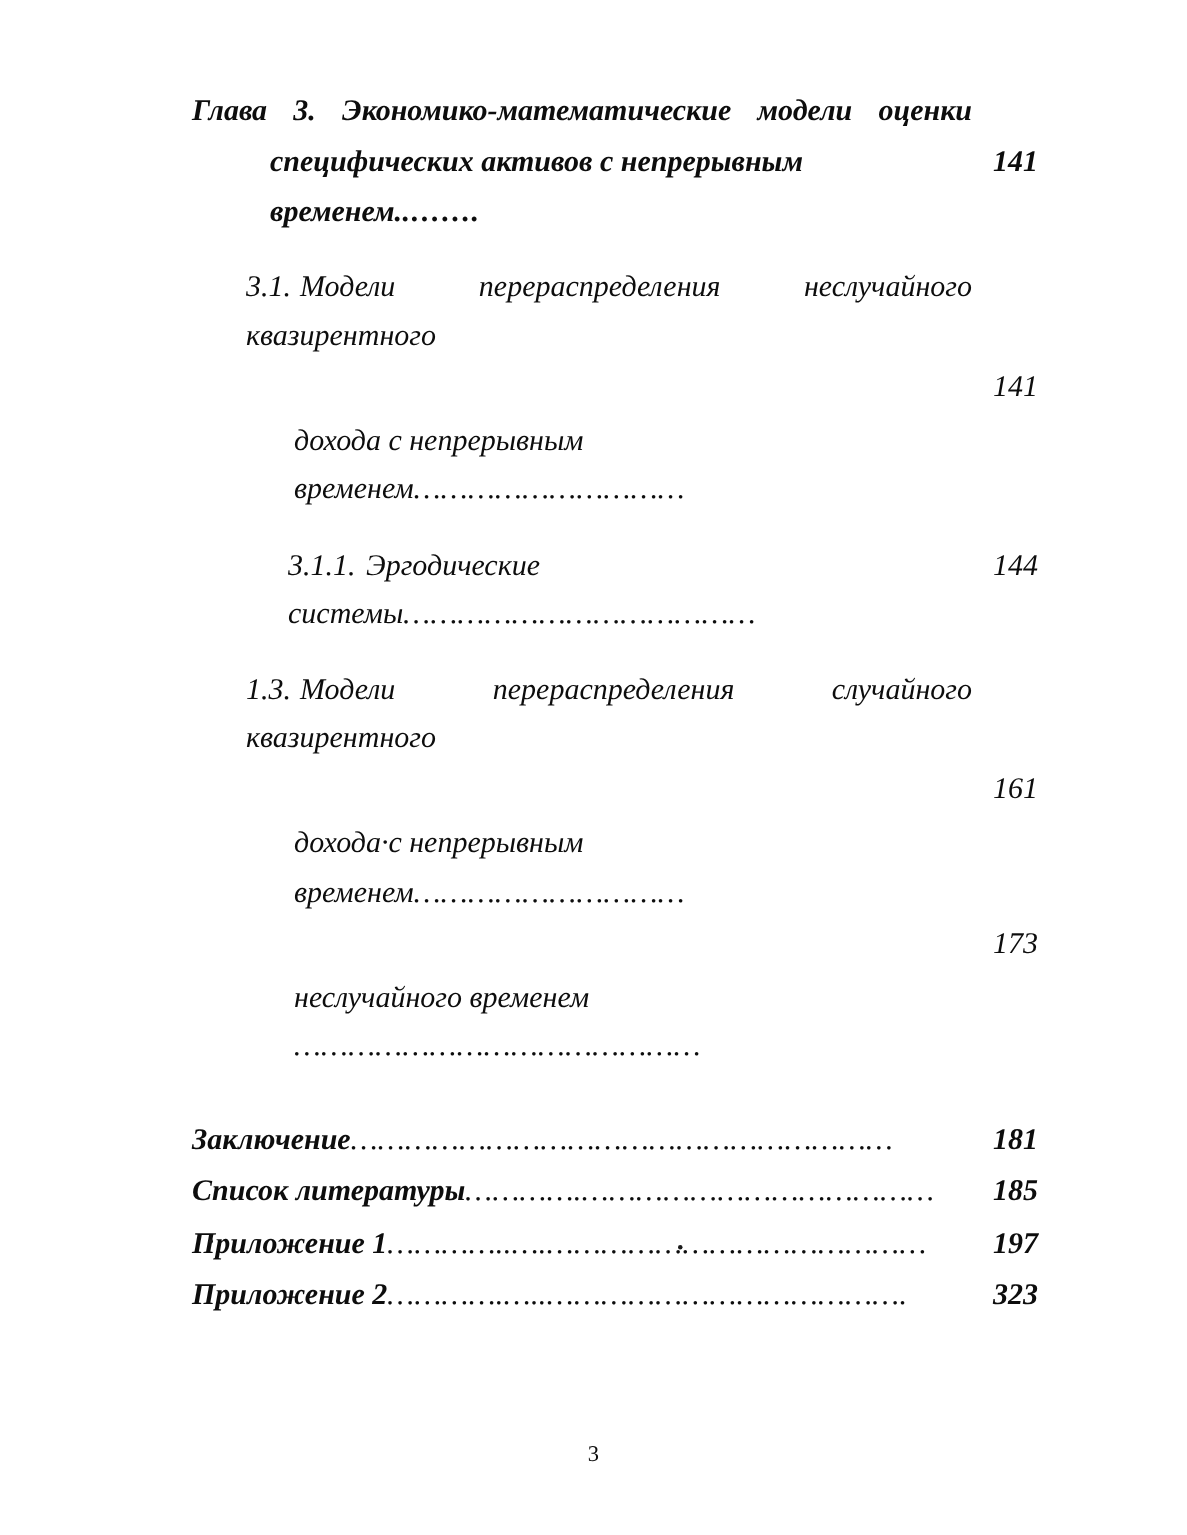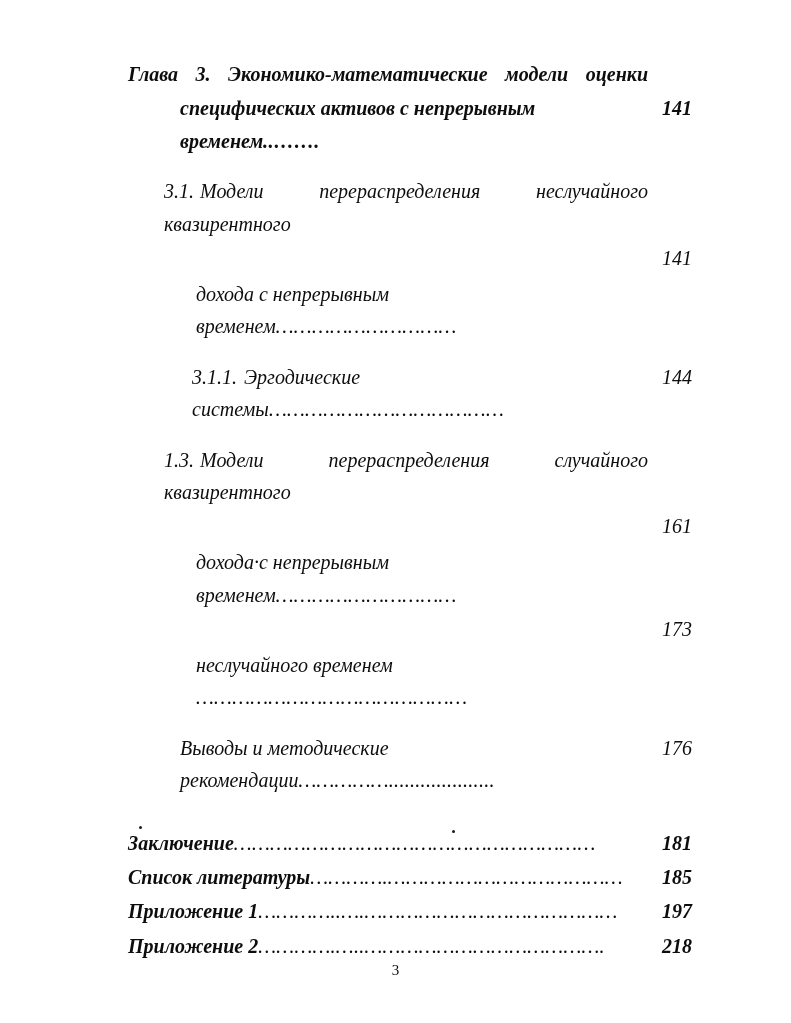--- a/index.html
+++ b/index.html
@@ -165,26 +165,20 @@
     </div>
 
     <div class="row gap-sm">
       <div class="body indent-2b">
         <span>неслучайного временем</span>
         <span class="leaders">………………………………………</span>
       </div>
       <div class="page-num">173</div>
     </div>
 
-    <div class="row gap-md">
-      <div class="body indent-concl">
-        <span>Выводы и методические рекомендации</span><span class="leaders">……………....................</span>
-      </div>
-      <div class="page-num">176</div>
-    </div>
 
     <div class="row gap-lg">
       <div class="body flexline">
         <span class="lab bold">Заключение</span>
           <span class="fill leaders">……………………………………………………</span>
       </div>
       <div class="page-num bold">181</div>
     </div>
 
     <div class="row gap-sm">
@@ -201,21 +195,21 @@
           <span class="fill leaders">…………..….……………………………………</span>
       </div>
       <div class="page-num bold">197</div>
     </div>
 
     <div class="row gap-sm">
       <div class="body flexline">
         <span class="lab bold">Приложение 2</span>
           <span class="fill leaders">………….…..………………………………….</span>
       </div>
-      <div class="page-num bold">218</div>
+      <div class="page-num bold">323</div>
     </div>
 
   </div>
 
   <span class="dot-mark dot-a"></span>
   <span class="dot-mark dot-b"></span>
 
   <div class="folio">3</div>
 
 </div>

